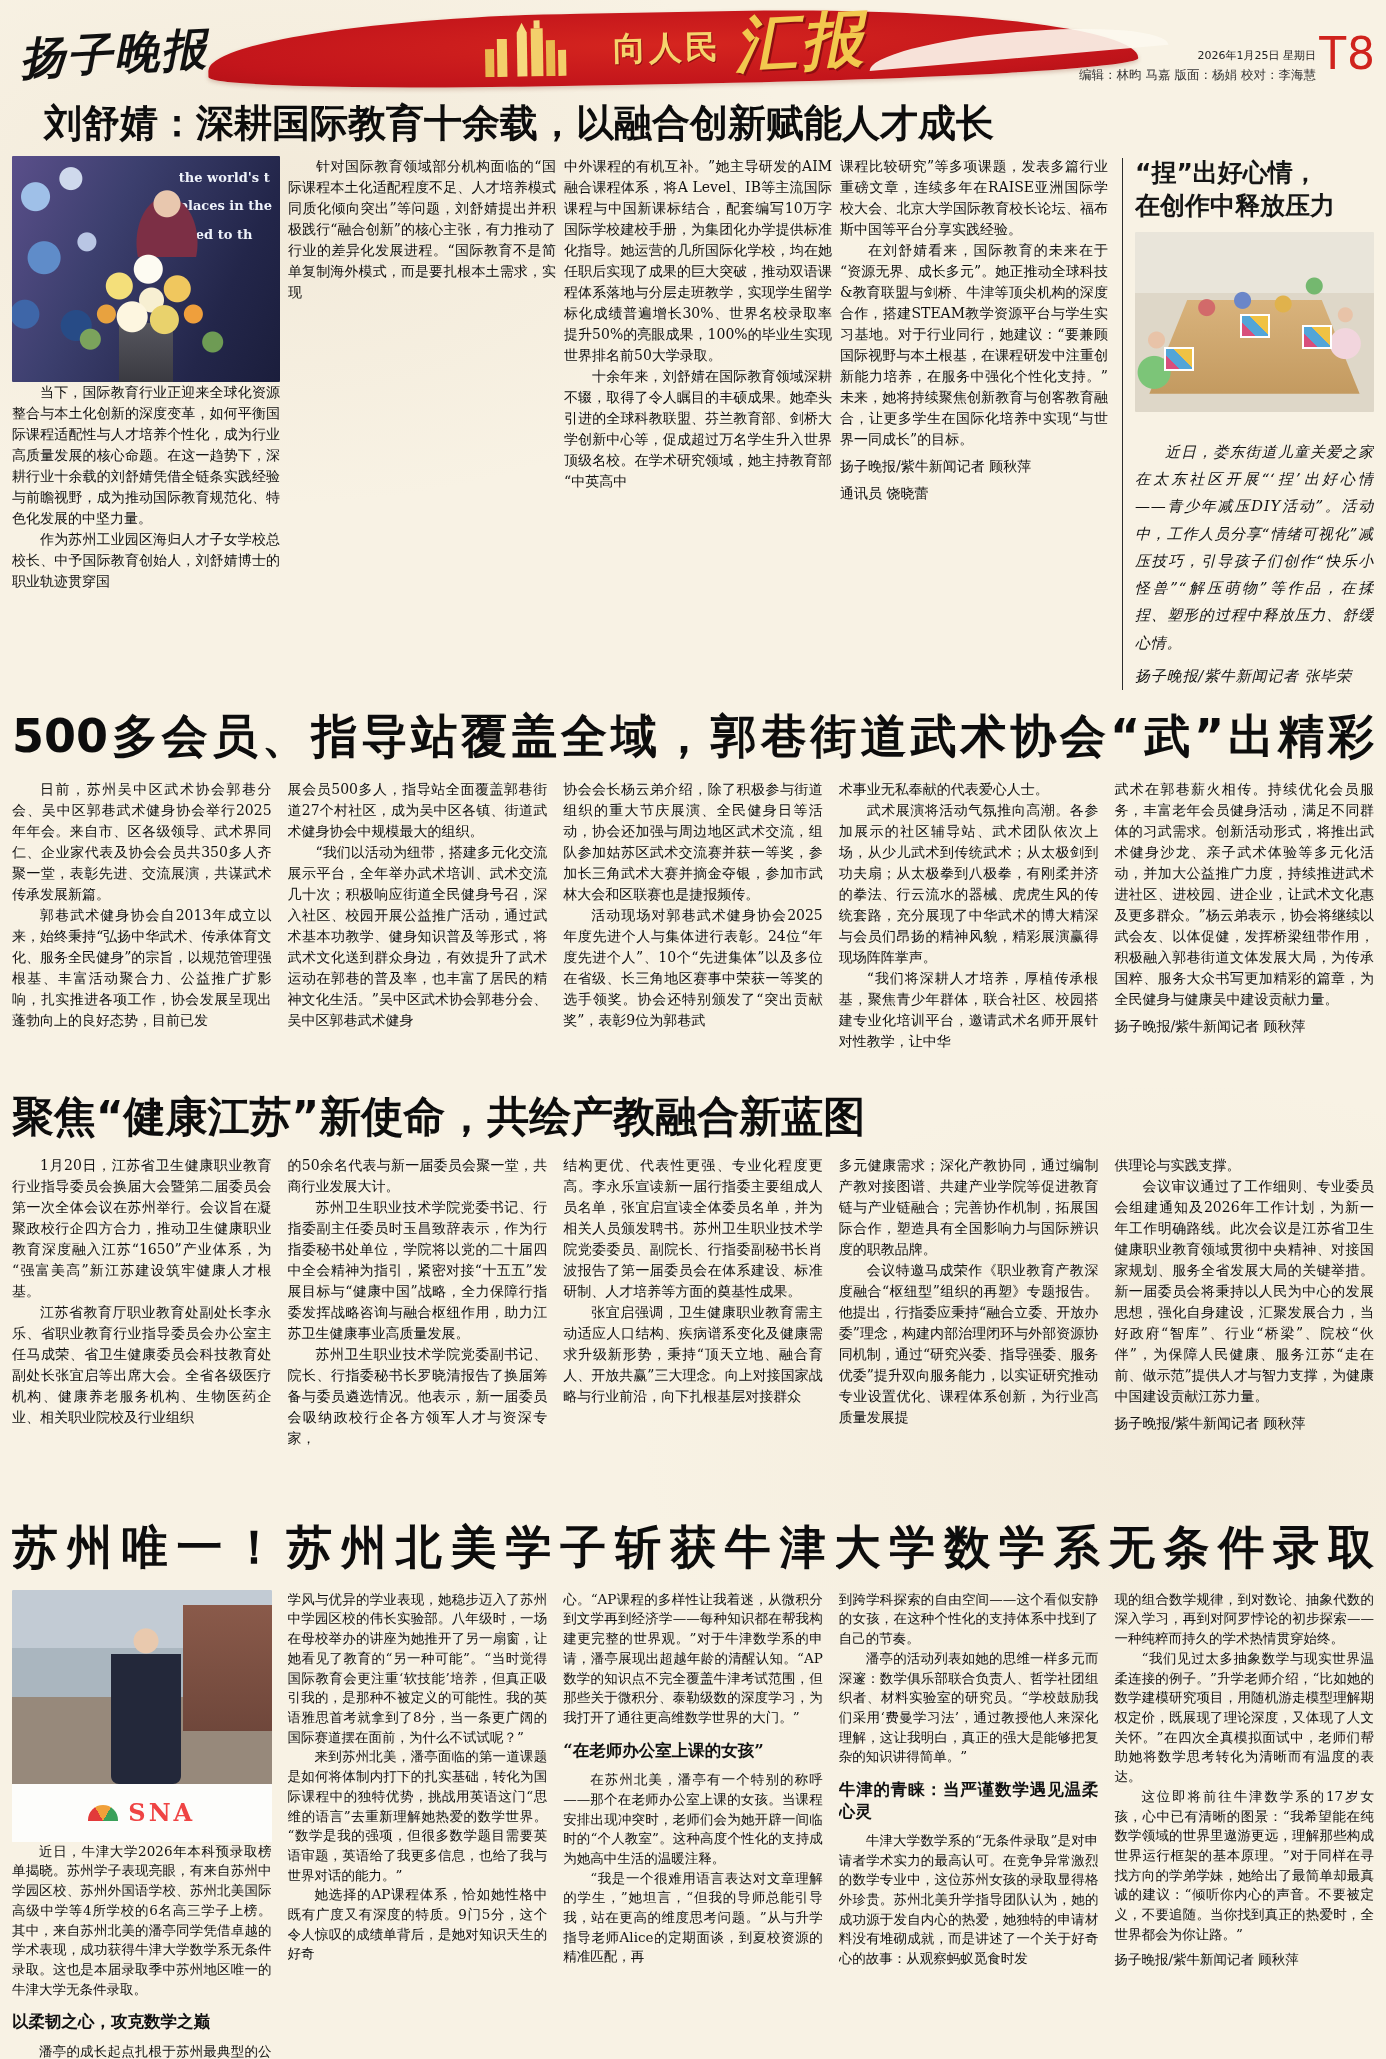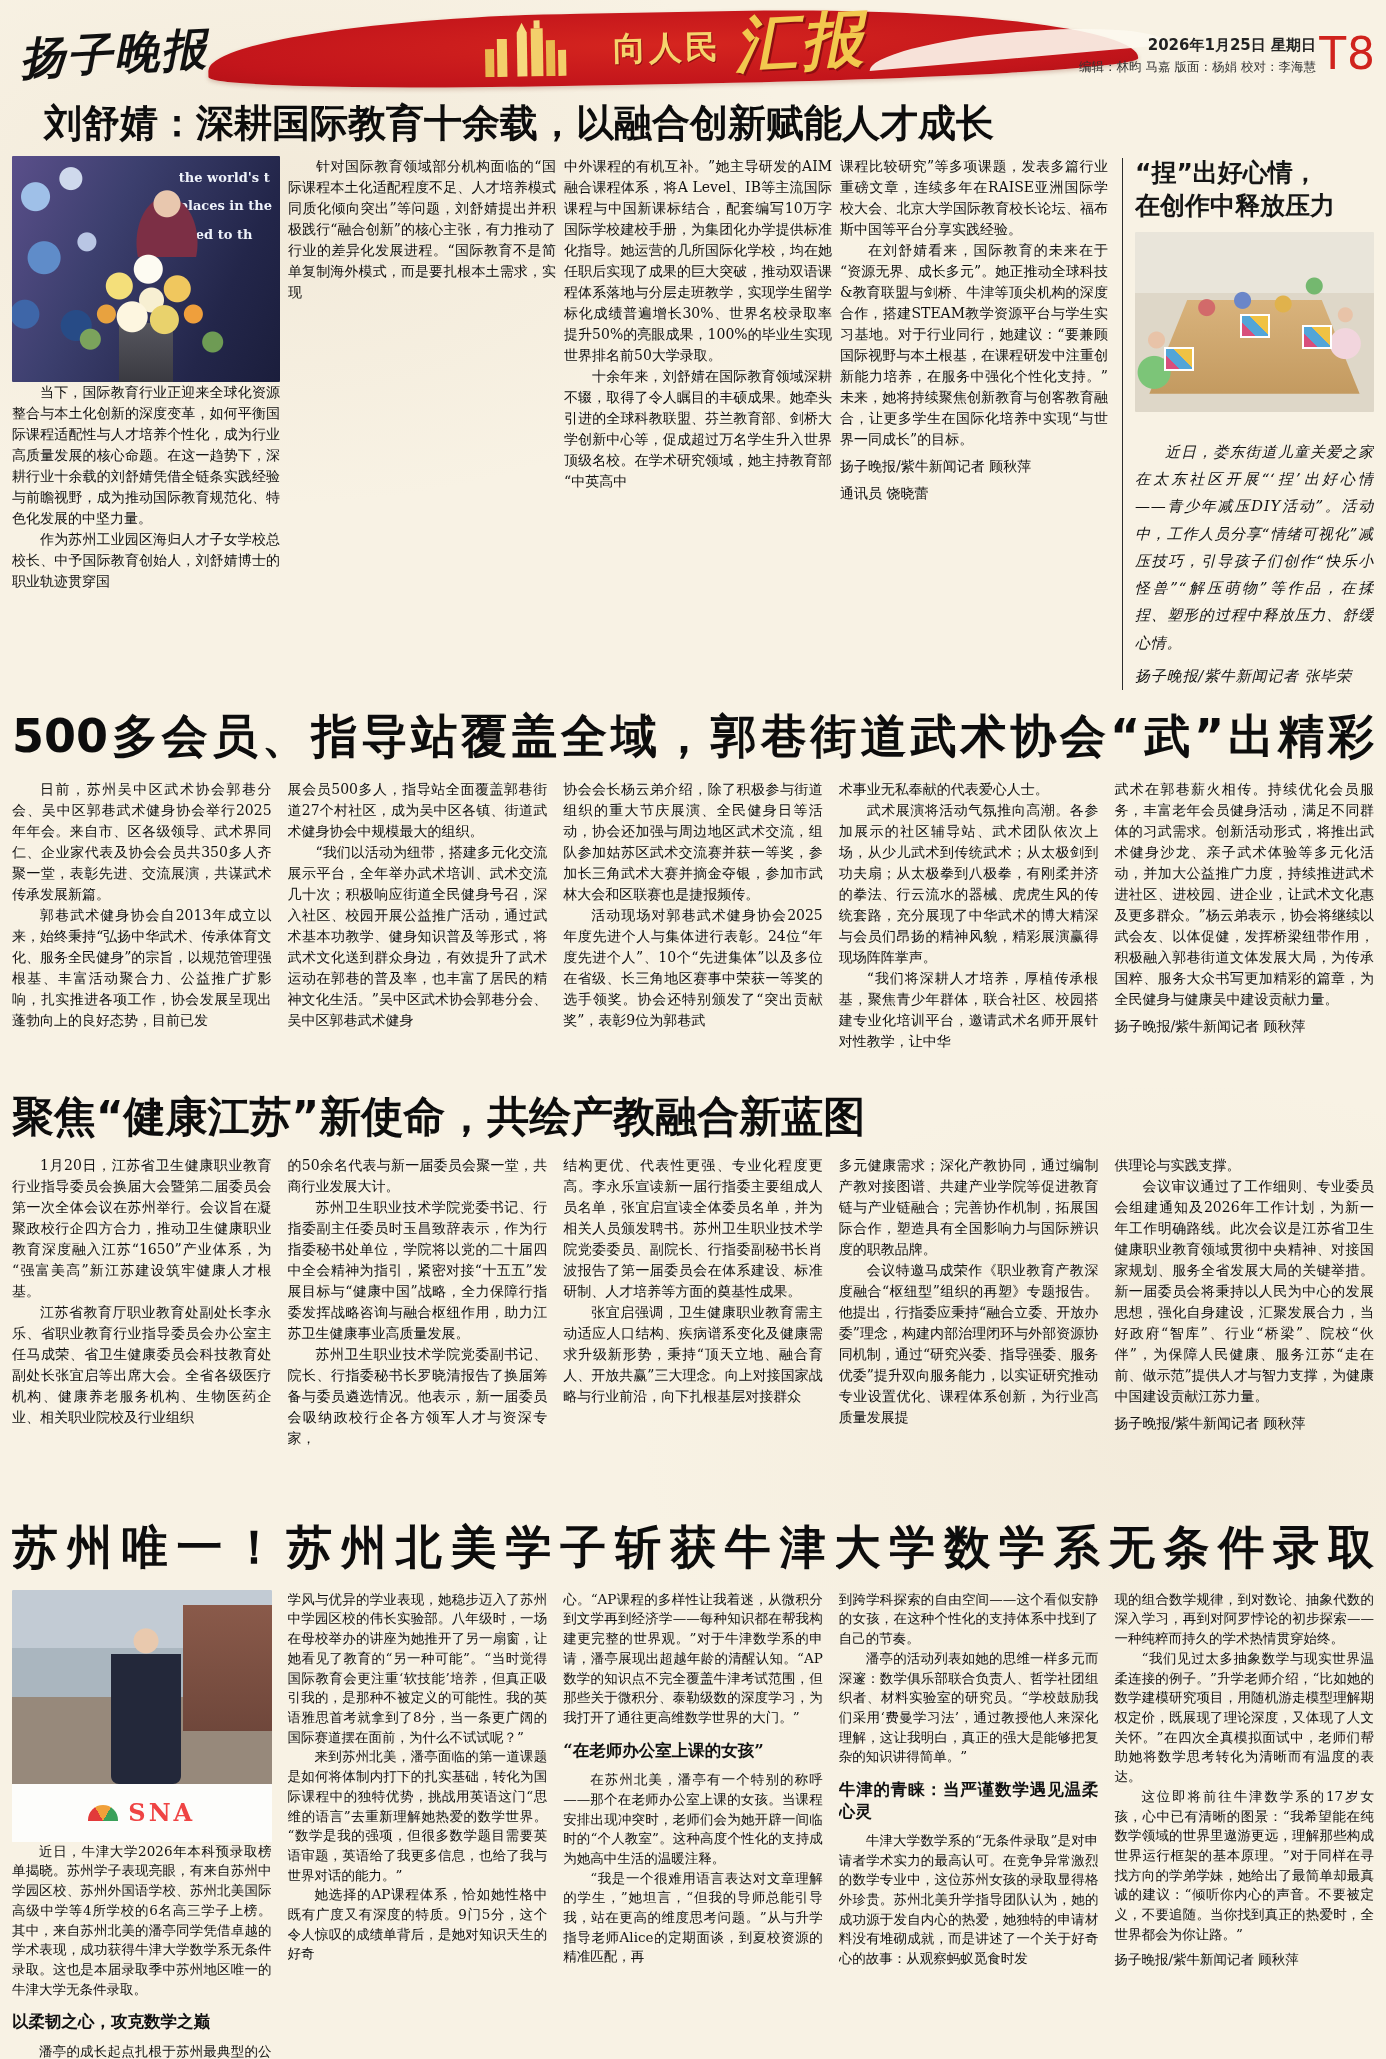--- a/index.html
+++ b/index.html
@@ -31,21 +31,21 @@
     background:rgba(252,248,238,.9);border-radius:50% 50% 50% 50%/100% 100% 0 0;
     transform:rotate(-4deg);
   }
   .skyline{flex:0 0 auto;margin-top:-6px;}
   .banner-left{font-size:33px;font-weight:700;color:#f6d36c;text-shadow:1px 1px 0 #8f0e12;letter-spacing:3px;}
   .banner-right{
     font-family:"DejaVu Serif","Liberation Serif",serif;font-size:62px;font-weight:900;font-style:italic;
     color:#f2c94e;text-shadow:2px 2px 0 #8f0e12;transform:rotate(-2deg);letter-spacing:4px;margin-top:-8px;
   }
   .issue{position:absolute;right:70px;top:36px;text-align:right;color:#222;}
-  .issue .date{font-size:15px;font-weight:700;}
+  .issue .date{font-size:11px;font-weight:400;margin-top:12px;}
   .issue .staff{font-size:12.5px;margin-top:4px;color:#333;}
   .pageno{position:absolute;right:10px;top:28px;font-size:44px;font-weight:400;color:#d0231d;letter-spacing:1px;}
 
   
   h1.headline{
     margin:0 12px;font-weight:900;color:#0d0d0d;line-height:1.15;
     font-family:"DejaVu Sans","Liberation Sans",sans-serif;letter-spacing:0;
   }
   .cols{display:flex;gap:16px;padding:0 12px;}
   .col{flex:1 1 0;overflow:hidden;}

